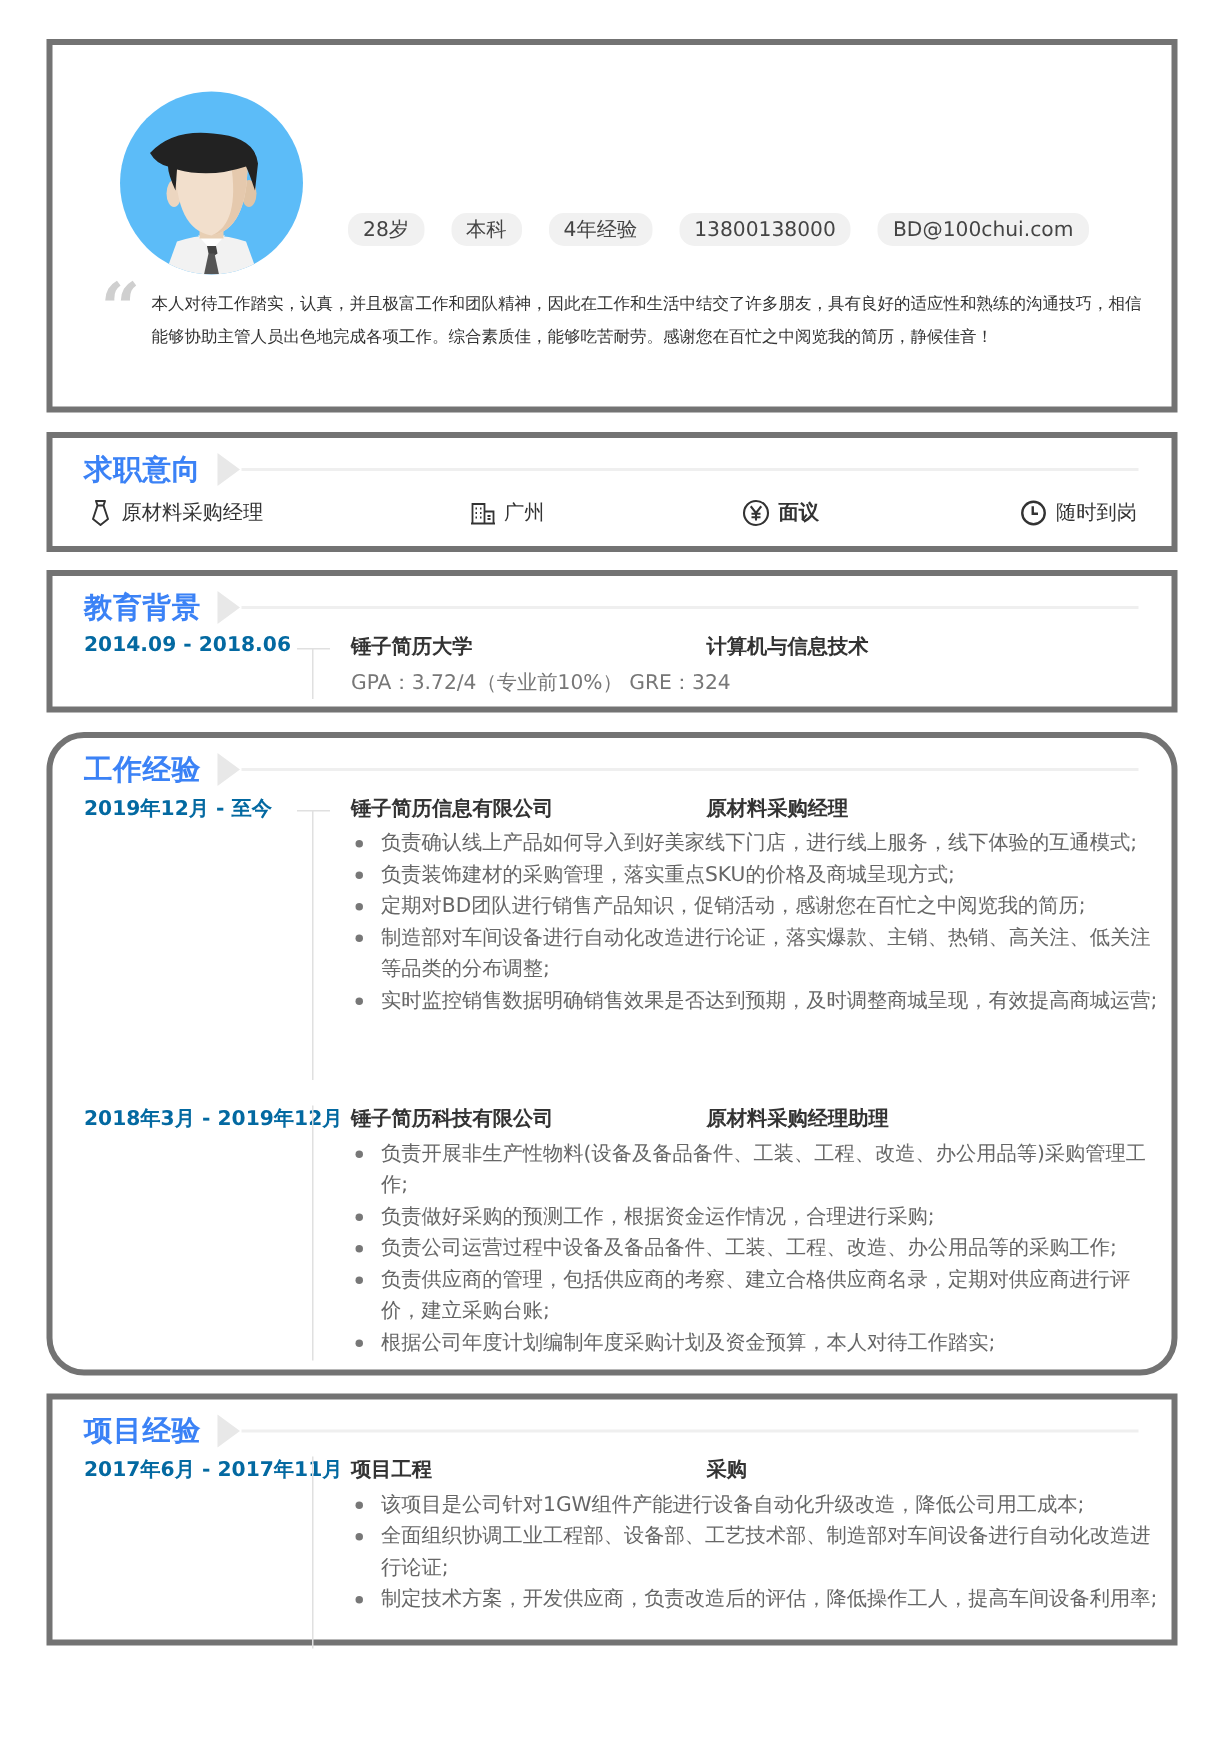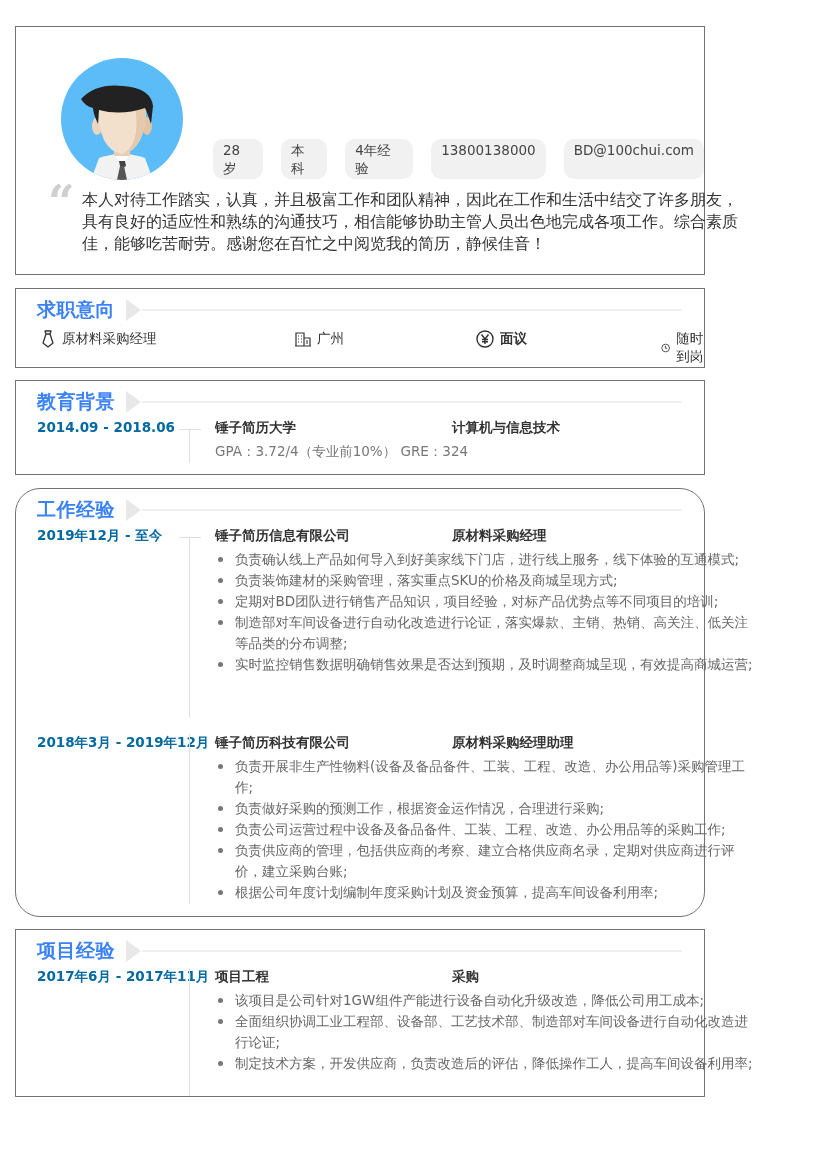--- a/index.html
+++ b/index.html
@@ -2,41 +2,41 @@
 <html><head>
 <meta charset="utf-8">
 <style>
   * { box-sizing: border-box; margin: 0; padding: 0; }
   body {
     width: 820px; height: 1160px; background: #ffffff;
     font-family: "DejaVu Sans", "Liberation Sans", sans-serif;
     color: #333; position: relative; overflow: hidden;
   }
   .card {
-    position: absolute; left: 15px; width: 690px;
-    border: 1px solid #737373; background: #fff;
+    position: absolute; left: 31px; width: 754px;
+    border: 4px solid #737373; background: #fff;
   }
   
   #card-header { top: 26px; height: 249px; }
   .avatar {
     position: absolute; left: 45px; top: 31px; width: 122px; height: 122px;
     border-radius: 50%; background: #5cbcf8; overflow: hidden;
   }
   .tags { position: absolute; left: 197px; top: 112px; display: flex; gap: 18px; }
   .tag {
     background: #f1f1f1; border-radius: 10px; padding: 2px 10px;
     font-size: 13.5px; color: #444; line-height: 18px;
   }
   .quote-mark {
     position: absolute; left: 32px; top: 152px; font-size: 46px; color: #cfcfcf;
     font-family: "DejaVu Serif", serif; font-weight: bold; line-height: 46px;
   }
   .summary {
     position: absolute; left: 66px; top: 162px; width: 665px;
-    font-size: 16px; line-height: 22px; color: #333;
+    font-size: 11px; line-height: 22px; color: #333;
   }
   
   .sec-title {
     position: absolute; left: 21px; top: 8px; font-size: 19px; font-weight: bold; color: #3b82f6;
     letter-spacing: 0.5px;
   }
   .sec-arrow {
     position: absolute; left: 110px; top: 10px; width: 0; height: 0;
     border-top: 11px solid transparent; border-bottom: 11px solid transparent;
     border-left: 15px solid #e8e8e8;
@@ -174,37 +174,37 @@
 
   <div class="entry" style="top:38px;">
     <div class="entry-date">2019年12月 - 至今</div>
     <div class="entry-tick"></div>
     <div class="entry-vline" style="height:180px;"></div>
     <div class="entry-org">锤子简历信息有限公司</div>
     <div class="entry-role">原材料采购经理</div>
     <ul class="bullets">
       <li>负责确认线上产品如何导入到好美家线下门店，进行线上服务，线下体验的互通模式;</li>
       <li>负责装饰建材的采购管理，落实重点SKU的价格及商城呈现方式;</li>
-      <li>定期对BD团队进行销售产品知识，项目经验，对标产品优势点等不同项目的培训;</li>
+      <li>定期对BD团队进行销售产品知识，促销活动，感谢您在百忙之中阅览我的简历;</li>
       <li>制造部对车间设备进行自动化改造进行论证，落实爆款、主销、热销、高关注、低关注等品类的分布调整;</li>
       <li>实时监控销售数据明确销售效果是否达到预期，及时调整商城呈现，有效提高商城运营;</li>
     </ul>
   </div>
 
   <div class="entry" style="top:245px;">
     <div class="entry-date">2018年3月 - 2019年12月</div>
     <div class="entry-vline" style="top:0;height:170px;"></div>
     <div class="entry-org">锤子简历科技有限公司</div>
     <div class="entry-role">原材料采购经理助理</div>
     <ul class="bullets">
       <li>负责开展非生产性物料(设备及备品备件、工装、工程、改造、办公用品等)采购管理工作;</li>
       <li>负责做好采购的预测工作，根据资金运作情况，合理进行采购;</li>
       <li>负责公司运营过程中设备及备品备件、工装、工程、改造、办公用品等的采购工作;</li>
       <li>负责供应商的管理，包括供应商的考察、建立合格供应商名录，定期对供应商进行评价，建立采购台账;</li>
-      <li>根据公司年度计划编制年度采购计划及资金预算，提高车间设备利用率;</li>
+      <li>根据公司年度计划编制年度采购计划及资金预算，本人对待工作踏实;</li>
     </ul>
   </div>
 </div>
 
 <div class="card" id="card-proj">
   <div class="sec-title">项目经验</div>
   <div class="sec-arrow"></div>
   <div class="sec-line"></div>
   <div class="entry" style="top:38px;">
     <div class="entry-date">2017年6月 - 2017年11月</div>

